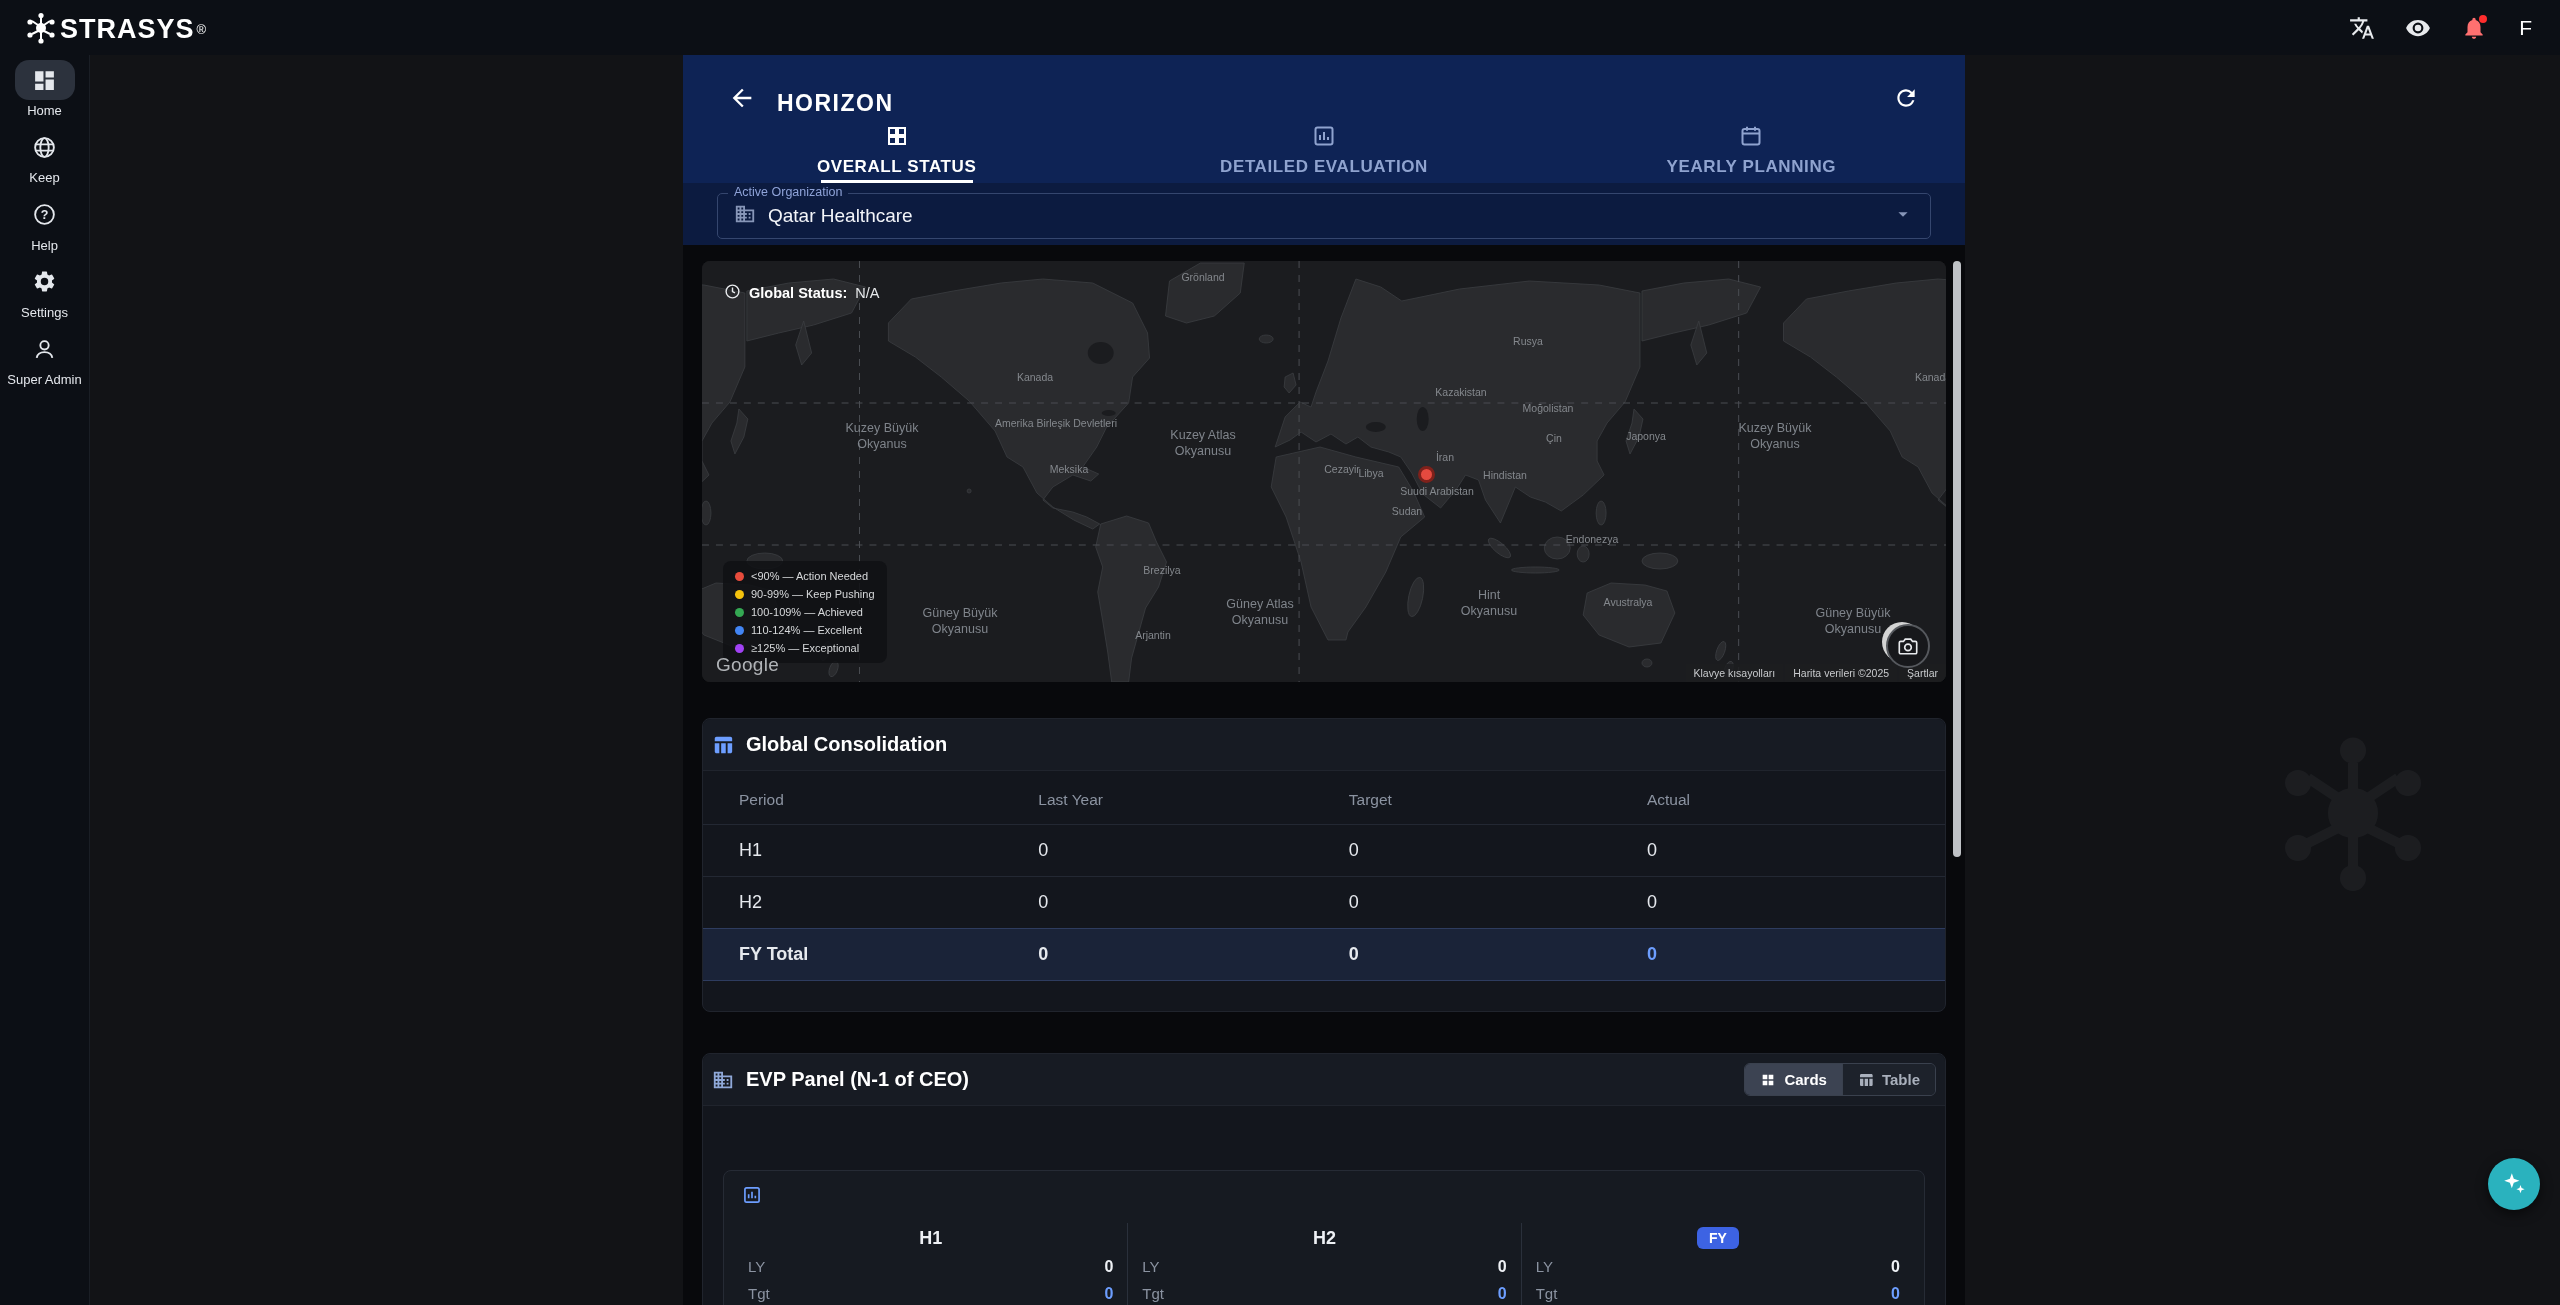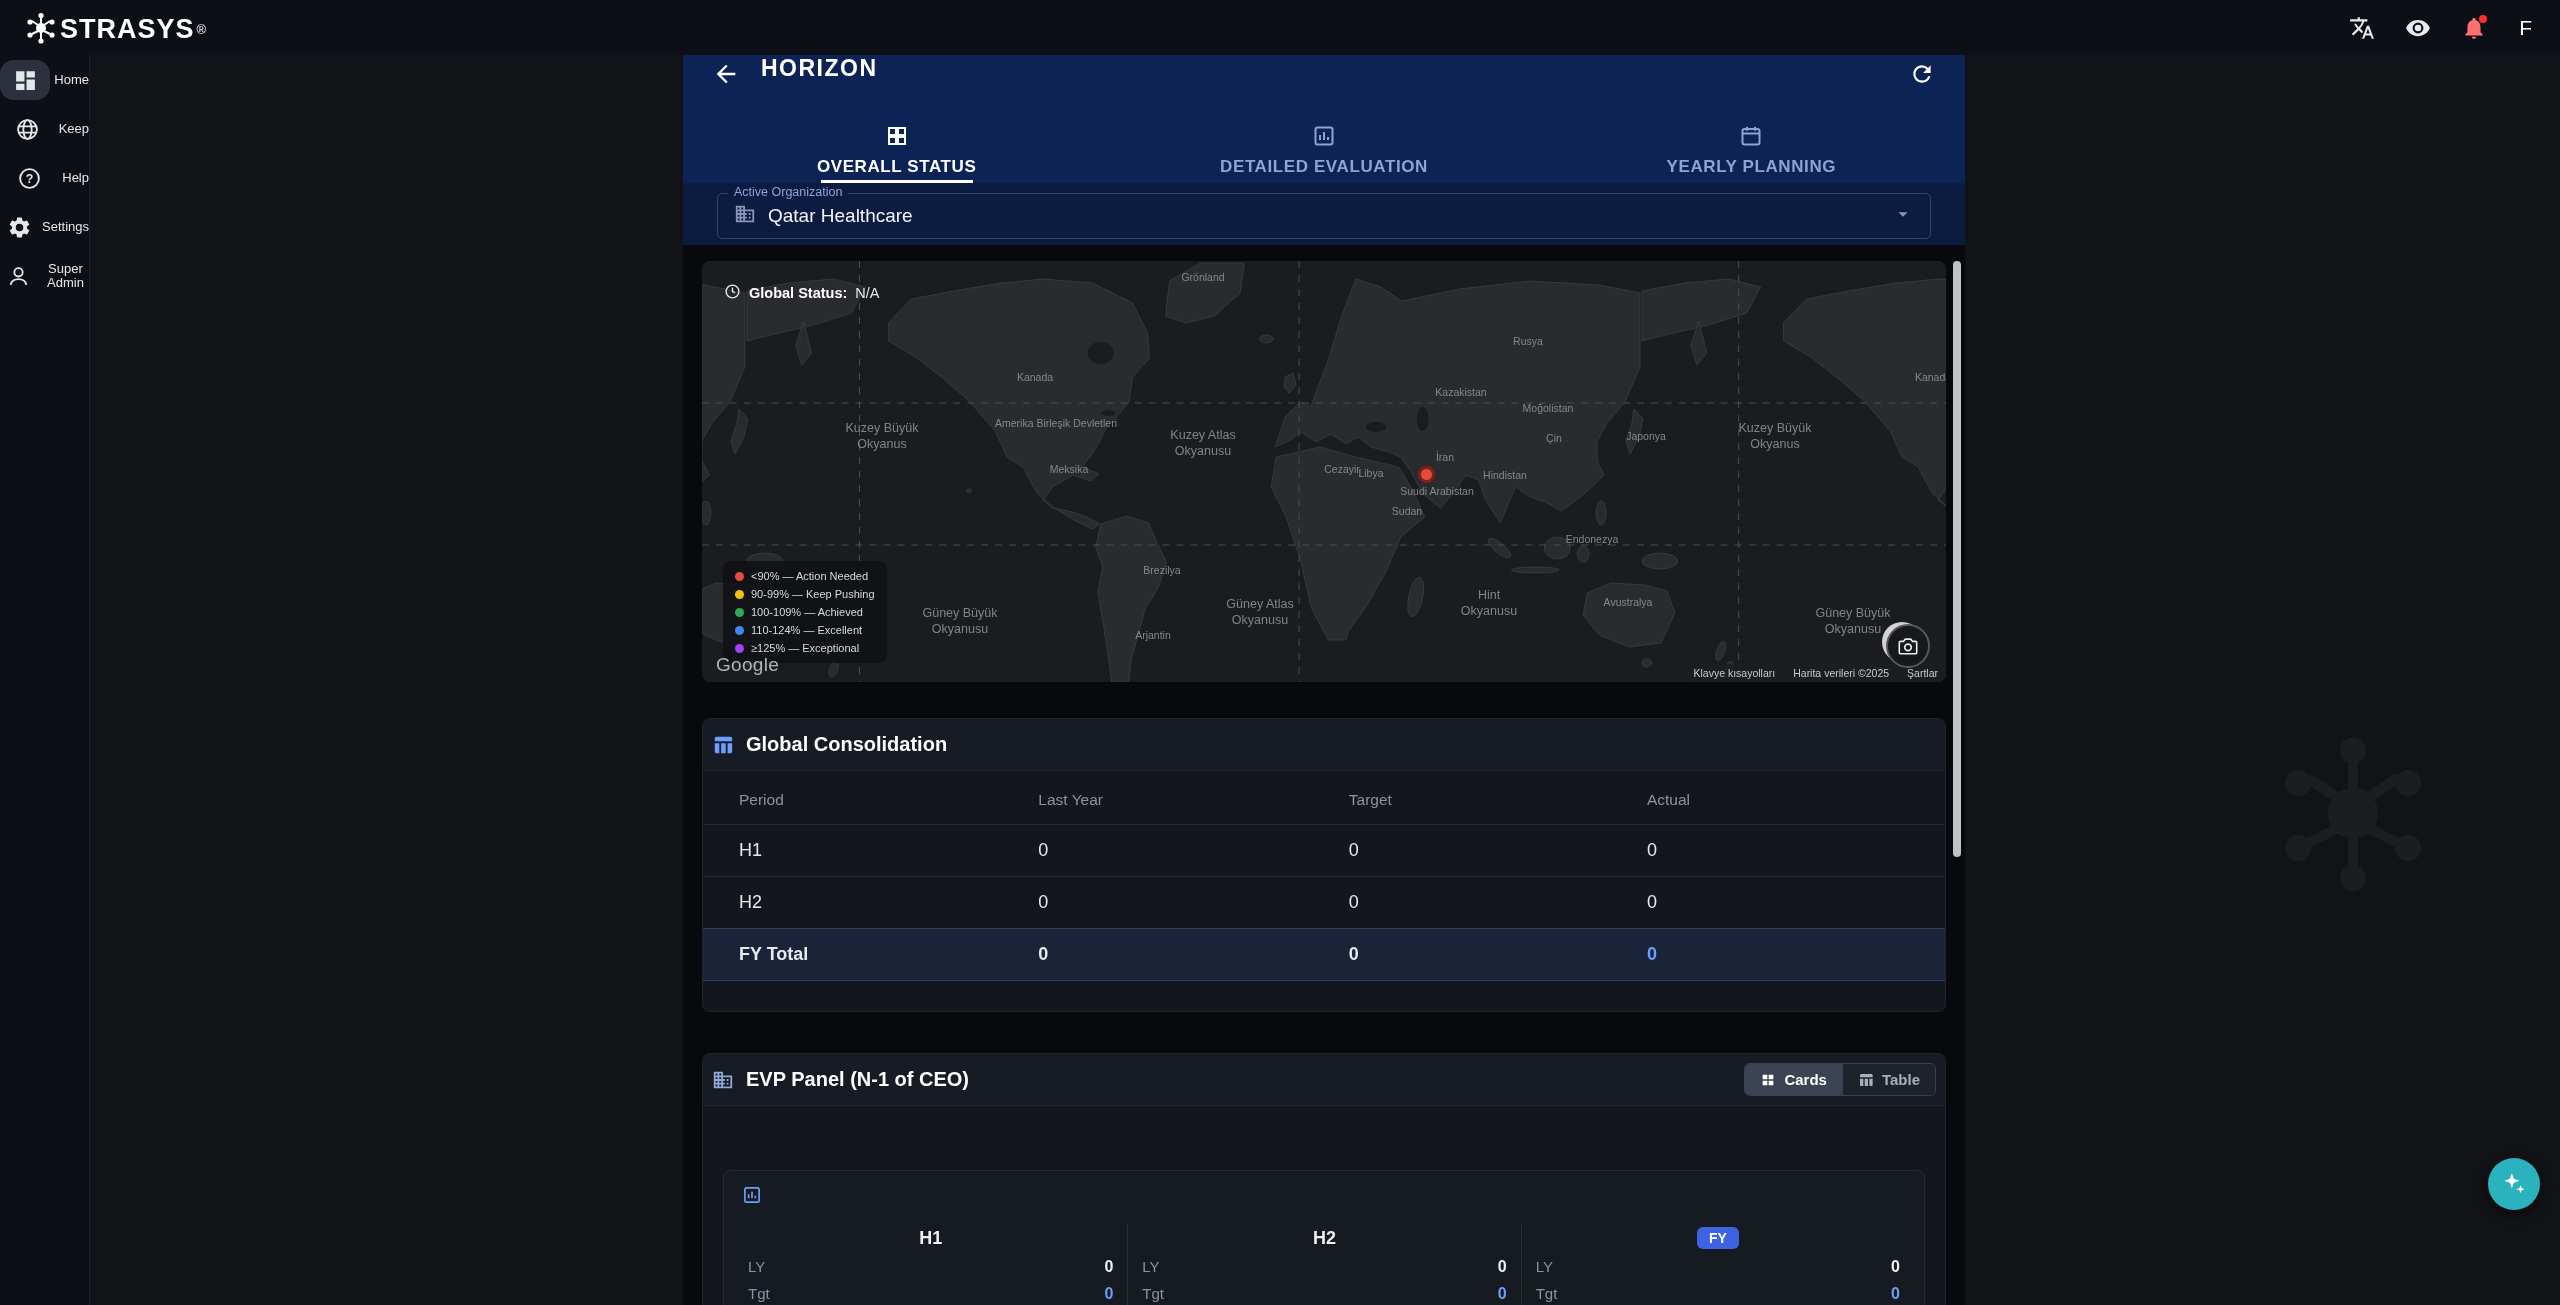--- a/index.html
+++ b/index.html
@@ -12,28 +12,28 @@
   .brand-name { color:#ffffff; font-size:27px; font-weight:bold; letter-spacing:1px; }
   .brand-reg { color:#ffffff; font-size:13px; position:relative; top:-8px; }
   .topbar-actions { display:flex; align-items:center; gap:26px; }
   .icon-btn { width:30px; height:30px; display:flex; align-items:center; justify-content:center; color:#e8eaed; cursor:pointer; position:relative; }
   .bell { color:#ff7070; }
   .bell .badge { position:absolute; right:2px; top:2px; width:8px; height:8px; border-radius:50%; background:#ff2d2d; }
   .avatar { color:#ffffff; font-size:21px; font-weight:500; cursor:pointer; padding:0 4px; }
 
   
   .sidebar { position:absolute; left:0; top:55px; width:90px; bottom:0; background:#0c0f15; border-right:1px solid #1a1e25; display:flex; flex-direction:column; align-items:center; padding-top:3px; gap:5px; z-index:30; }
-  .nav-item { display:flex; align-items:center; gap:4px; cursor:pointer; width:100%; padding:2px 0; }
+  .nav-item { display:flex; flex-direction:column; align-items:center; gap:4px; cursor:pointer; width:100%; padding:2px 0; }
   .nav-icon-wrap { width:60px; height:40px; border-radius:14px; display:flex; align-items:center; justify-content:center; color:#e4e7ec; }
   .nav-item.active .nav-icon-wrap { background:#2c323d; }
   .nav-label { font-size:13px; color:#e4e7ec; text-align:center; line-height:1.1; }
 
   
   .content { position:absolute; left:683px; top:55px; width:1282px; bottom:0; background:#08090c; overflow:hidden; z-index:10; }
-  .title-row { height:62px; background:#0e2355; display:flex; align-items:flex-start; padding:0 24px; gap:16px; }
+  .title-row { height:62px; background:#0e2355; display:flex; align-items:flex-end; padding:0 40px; gap:16px; }
   .back-btn { width:38px; height:38px; display:flex; align-items:center; justify-content:center; color:#ffffff; cursor:pointer; background:none; border:none; }
   .page-title { color:#ffffff; font-size:23px; font-weight:bold; letter-spacing:1.5px; flex:1; }
   .refresh-btn { width:38px; height:38px; display:flex; align-items:center; justify-content:center; color:#ffffff; cursor:pointer; background:none; border:none; }
 
   .tabs { height:66px; background:#0e2355; display:flex; }
   .tab { flex:1; display:flex; flex-direction:column; align-items:center; justify-content:center; gap:5px; color:#8fa3cf; position:relative; cursor:pointer; }
   .tab-label { font-size:17px; font-weight:600; letter-spacing:0.6px; }
   .tab.active { color:#ffffff; }
   .tab.active::after { content:""; position:absolute; bottom:0; left:50%; transform:translateX(-50%); width:152px; height:3px; background:#ffffff; }
 

